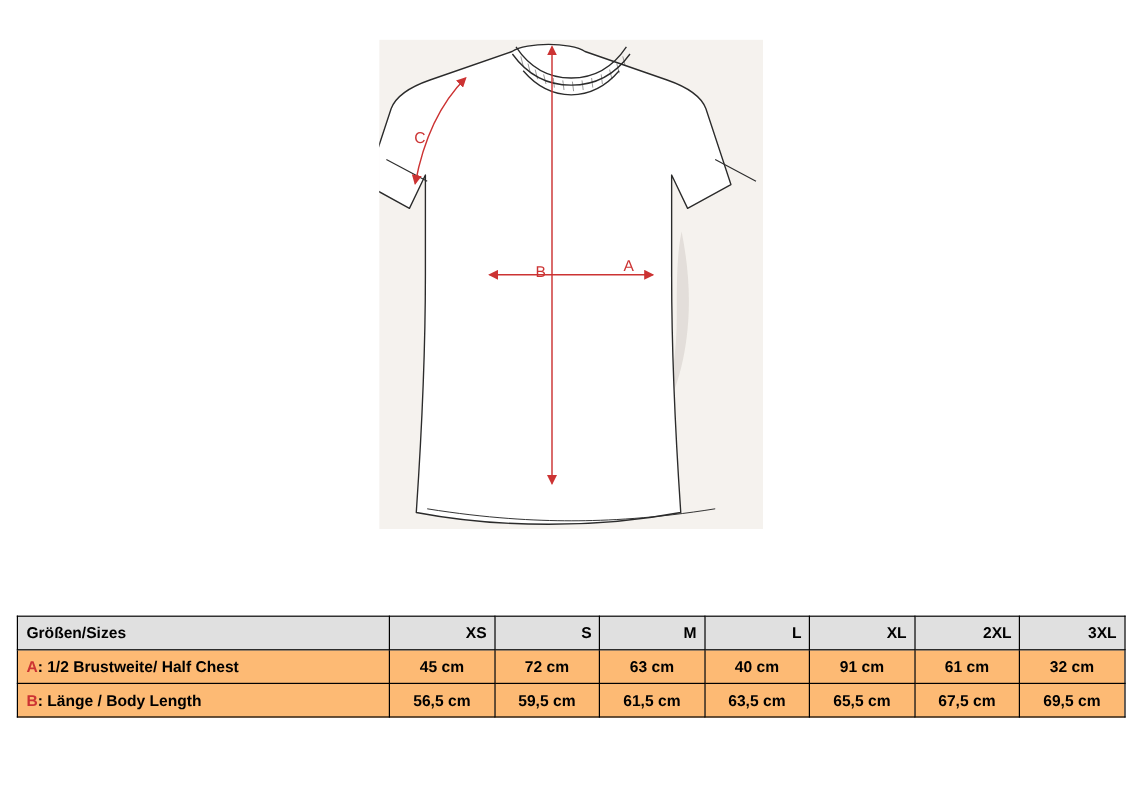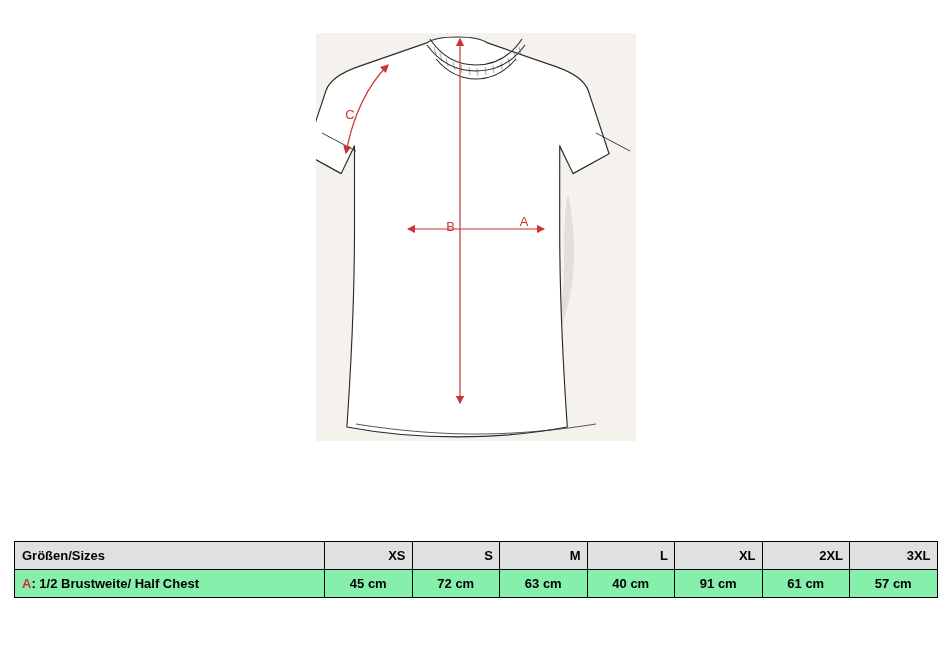--- a/index.html
+++ b/index.html
@@ -42,21 +42,20 @@
   .table-wrap {
     position: absolute;
     left: 14px;
     top: 513px;
     width: 923px;
   }
   table.size-table {
     border-collapse: collapse;
     width: 923px;
     table-layout: fixed;
-    margin-top: 28px;
   }
   table.size-table th,
   table.size-table td {
     border: 1px solid #000000;
     height: 28px;
     font-size: 13px;
     padding: 0 6px;
     box-sizing: border-box;
     font-weight: bold;
   }
@@ -64,21 +63,21 @@
     background: #e0e0e0;
     font-weight: bold;
     text-align: right;
   }
   table.size-table thead th.first-col {
     text-align: left;
     padding-left: 7px;
   }
   table.size-table tbody td {
     text-align: center;
-    background: #86efac;
+    background: #fdba74;
   }
   table.size-table tbody td.row-label {
     text-align: left;
     font-weight: bold;
     padding-left: 7px;
   }
   .letter-a { color: #cc3333; }
   .letter-b { color: #cc3333; }
   .letter-c { color: #cc3333; }
   .col-label { width: 310px; }
@@ -200,19 +199,29 @@
       </thead>
       <tbody>
         <tr>
           <td class="row-label"><span class="letter-a">A</span><span>: 1/2 Brustweite/ Half Chest</span></td>
           <td>45 cm</td>
           <td>72 cm</td>
           <td>63 cm</td>
           <td>40 cm</td>
           <td>91 cm</td>
           <td>61 cm</td>
-          <td>57 cm</td>
+          <td>32 cm</td>
+        </tr>
+        <tr>
+          <td class="row-label"><span class="letter-b">B</span><span>: Länge / Body Length</span></td>
+          <td>56,5 cm</td>
+          <td>59,5 cm</td>
+          <td>61,5 cm</td>
+          <td>63,5 cm</td>
+          <td>65,5 cm</td>
+          <td>67,5 cm</td>
+          <td>69,5 cm</td>
         </tr>
       </tbody>
     </table>
   </div>
 
 </div>
 
 </body></html>

